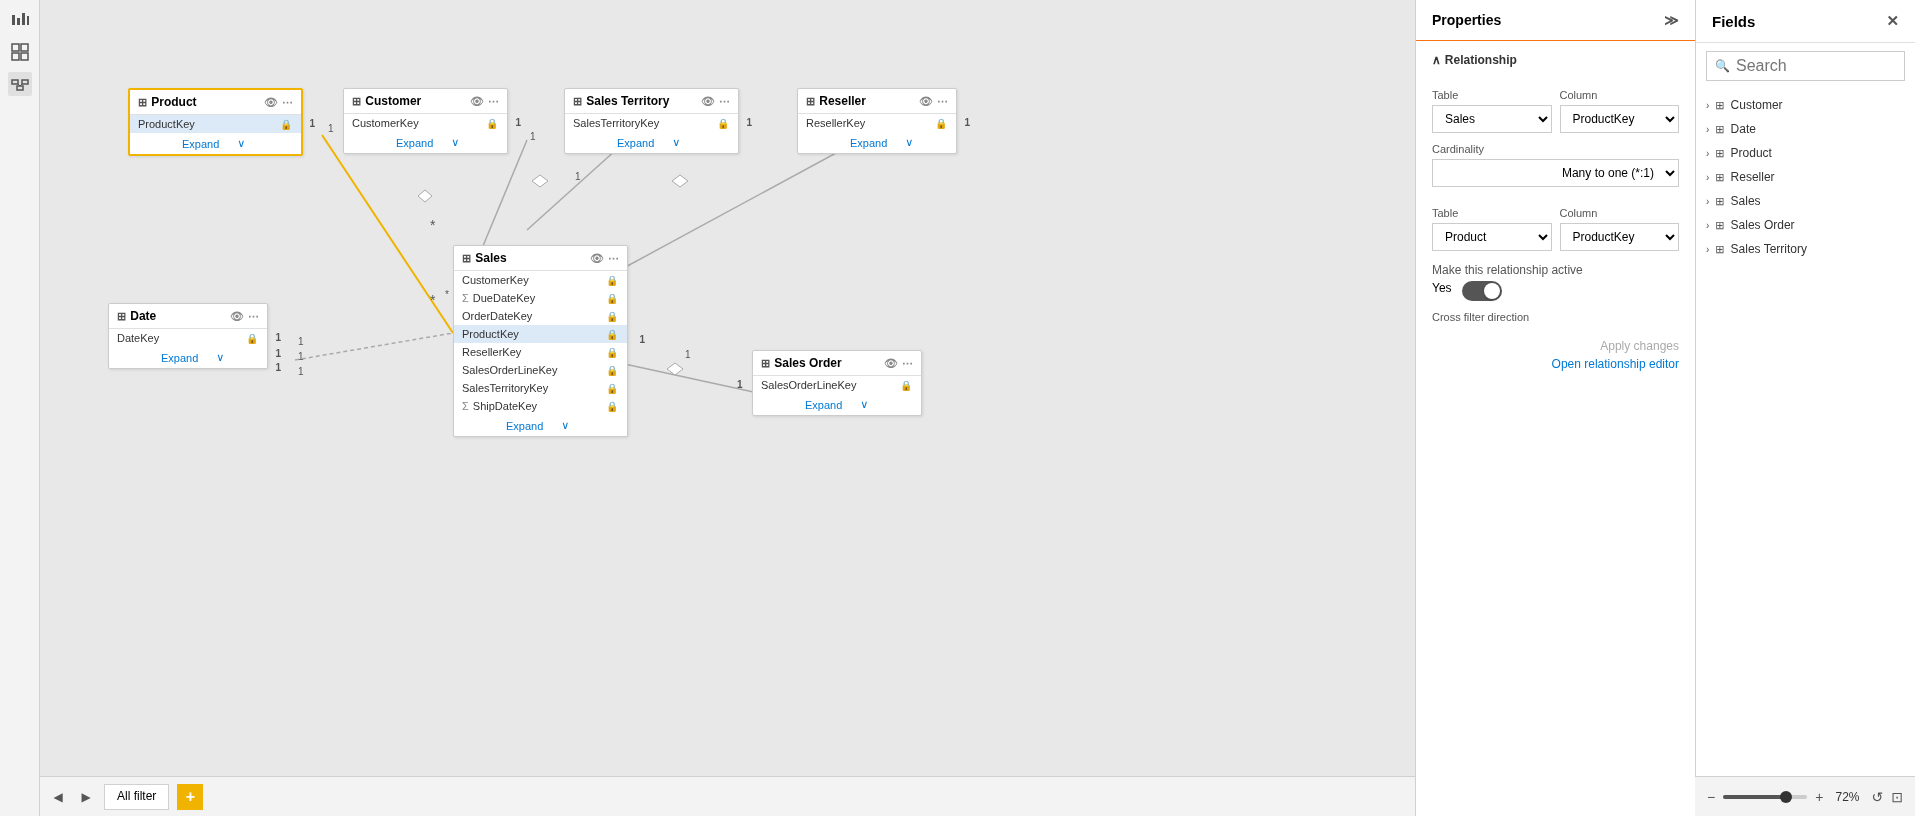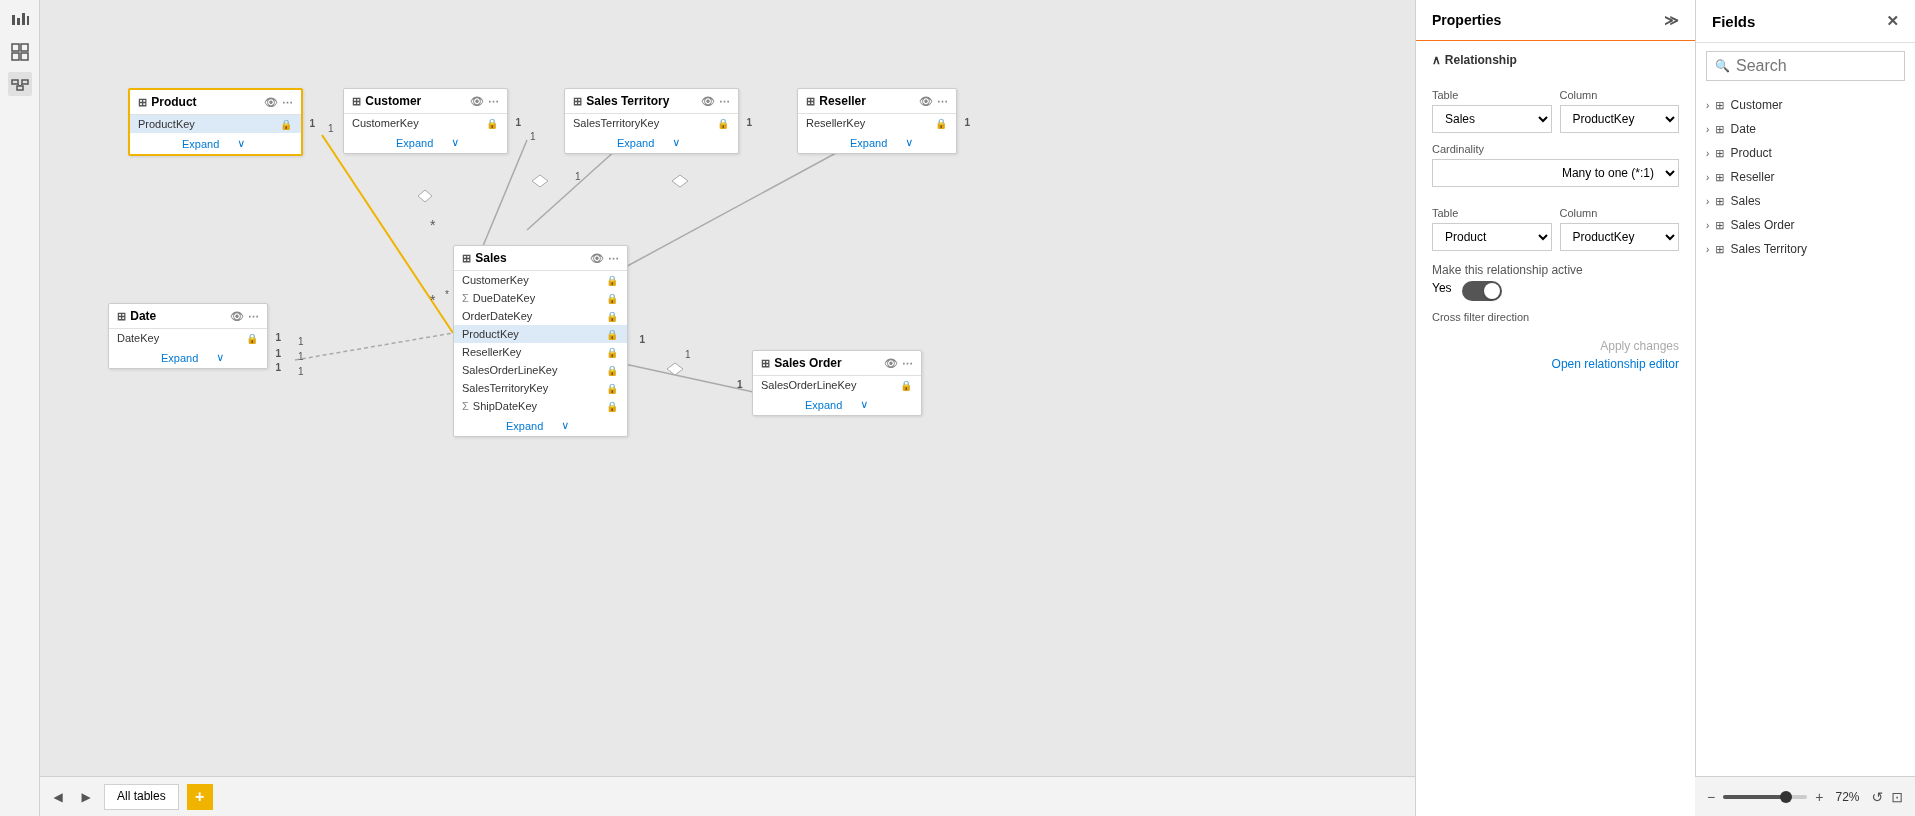--- a/index.html
+++ b/index.html
@@ -608,21 +608,21 @@
     <div class="table-expand">
       <span>Expand</span>
       <span>∨</span>
     </div>
     <div style="position:absolute; left:-16px; top:28px; font-size:10px; color:#555; font-weight:bold;">1</div>
   </div>
 
   <div class="canvas-bottom">
     <div class="nav-arrow">◀</div>
     <div class="nav-arrow">▶</div>
-    <div class="tab-button">All tables</div>
+    <div class="tab-button">All filter</div>
     <div class="tab-add">+</div>
   </div>
 
 </div>
 
 <div class="properties-panel">
   <div class="properties-header">
     <span>Properties</span>
     <span class="properties-chevron">≫</span>
   </div>

